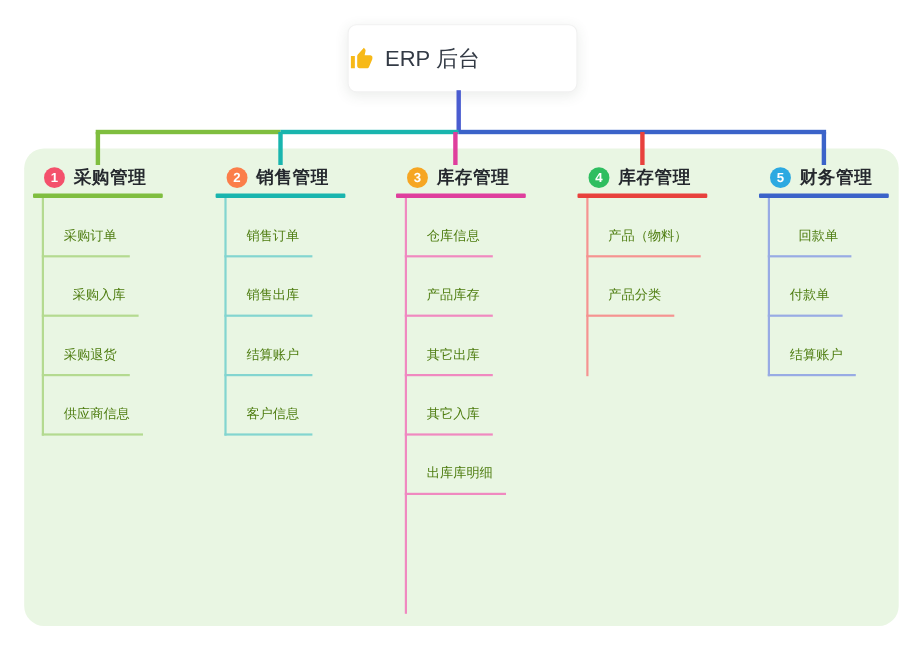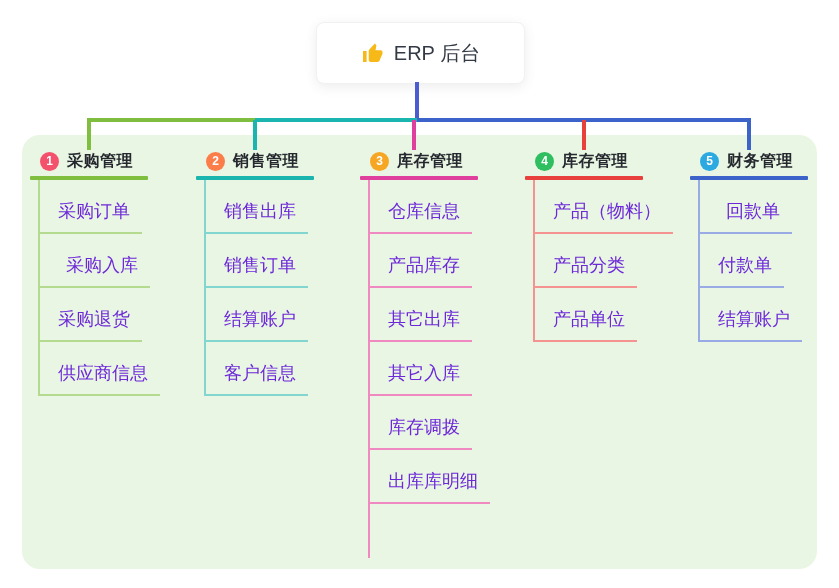--- a/index.html
+++ b/index.html
@@ -8,41 +8,41 @@
     font-family:"Liberation Sans","DejaVu Sans",sans-serif;
   }
   .panel{
     position:absolute;left:22px;top:135px;width:795px;height:434px;
     border-radius:18px;background:#e9f6e3;
   }
   .root-card{
     position:absolute;left:316px;top:22px;width:207px;height:60px;
     background:#ffffff;border:1px solid #f1f1f1;border-radius:8px;
     box-shadow:0 3px 12px rgba(60,80,60,0.10);
-    display:flex;align-items:center;justify-content:center;gap:9px;
+    display:flex;align-items:center;gap:9px;
     font-size:20px;font-weight:500;color:#333a45;cursor:pointer;
   }
   .thumb-icon{width:24px;height:24px;display:inline-block;}
   .line{position:absolute;}
   .branch-header{
     position:absolute;top:149px;height:24px;display:flex;align-items:center;gap:8px;
     cursor:pointer;white-space:nowrap;
   }
   .badge{
     width:19px;height:19px;border-radius:50%;color:#fff;font-size:12px;font-weight:700;
     display:flex;align-items:center;justify-content:center;flex:0 0 auto;
   }
   .branch-title{font-size:16px;font-weight:600;color:#25282e;letter-spacing:0.5px;}
   .branch-underline{position:absolute;top:176px;height:4px;width:118px;border-radius:1px;}
   .spine{position:absolute;top:180px;width:2px;}
   .children{position:absolute;top:180px;width:160px;}
   .child{height:54px;display:flex;align-items:flex-end;cursor:pointer;}
   .child-label{
     display:inline-block;margin-left:8px;padding:0 12px 9px 20px;
-    border-bottom:2px solid #0f172a;font-size:18px;color:#6d28d9;white-space:nowrap;
+    border-bottom:2px solid #0f172a;font-size:12px;color:#4d7c0f;white-space:nowrap;
   }
 </style>
 </head>
 <body>
 
 <div class="stage">
   <div class="panel" style="background: rgb(233, 246, 227);"></div>
 
   <div class="root-card">
     <span class="thumb-icon">
@@ -86,24 +86,24 @@
         </div>
       </div>
       <div class="branch-header" style="left: 206px;">
         <span class="badge" style="background: rgb(251, 126, 74);">2</span>
         <span class="branch-title">销售管理</span>
       </div>
       <div class="branch-underline" style="left: 196px; background: rgb(25, 181, 174);"></div>
       <div class="spine" style="left: 204px; height: 216px; background: rgb(131, 213, 208);"></div>
       <div class="children" style="left: 196px;">
         <div class="child">
-          <span class="child-label" style="border-bottom-color: rgb(131, 213, 208);">销售出库</span>
+          <span class="child-label" style="border-bottom-color: rgb(131, 213, 208);">销售订单</span>
         </div>
         <div class="child">
-          <span class="child-label" style="border-bottom-color: rgb(131, 213, 208);">销售订单</span>
+          <span class="child-label" style="border-bottom-color: rgb(131, 213, 208);">销售出库</span>
         </div>
         <div class="child">
           <span class="child-label" style="border-bottom-color: rgb(131, 213, 208);">结算账户</span>
         </div>
         <div class="child">
           <span class="child-label" style="border-bottom-color: rgb(131, 213, 208);">客户信息</span>
         </div>
       </div>
       <div class="branch-header" style="left: 370px;">
         <span class="badge" style="background: rgb(246, 166, 35);">3</span>
@@ -118,41 +118,35 @@
         <div class="child">
           <span class="child-label" style="border-bottom-color: rgb(240, 137, 192);">产品库存</span>
         </div>
         <div class="child">
           <span class="child-label" style="border-bottom-color: rgb(240, 137, 192);">其它出库</span>
         </div>
         <div class="child">
           <span class="child-label" style="border-bottom-color: rgb(240, 137, 192);">其它入库</span>
         </div>
         <div class="child">
-          <span class="child-label" style="border-bottom-color: rgb(240, 137, 192);">库存调拨</span>
-        </div>
-        <div class="child">
           <span class="child-label" style="border-bottom-color: rgb(240, 137, 192);">出库库明细</span>
         </div>
       </div>
       <div class="branch-header" style="left: 535px;">
         <span class="badge" style="background: rgb(47, 190, 96);">4</span>
         <span class="branch-title">库存管理</span>
       </div>
       <div class="branch-underline" style="left: 525px; background: rgb(232, 65, 61);"></div>
       <div class="spine" style="left: 533px; height: 162px; background: rgb(245, 147, 145);"></div>
       <div class="children" style="left: 525px;">
         <div class="child">
           <span class="child-label" style="border-bottom-color: rgb(245, 147, 145);">产品（物料）</span>
         </div>
         <div class="child">
           <span class="child-label" style="border-bottom-color: rgb(245, 147, 145);">产品分类</span>
-        </div>
-        <div class="child">
-          <span class="child-label" style="border-bottom-color: rgb(245, 147, 145);">产品单位</span>
         </div>
       </div>
       <div class="branch-header" style="left: 700px;">
         <span class="badge" style="background: rgb(44, 169, 225);">5</span>
         <span class="branch-title">财务管理</span>
       </div>
       <div class="branch-underline" style="left: 690px; background: rgb(59, 99, 201);"></div>
       <div class="spine" style="left: 698px; height: 162px; background: rgb(152, 171, 228);"></div>
       <div class="children" style="left: 690px;">
         <div class="child">

